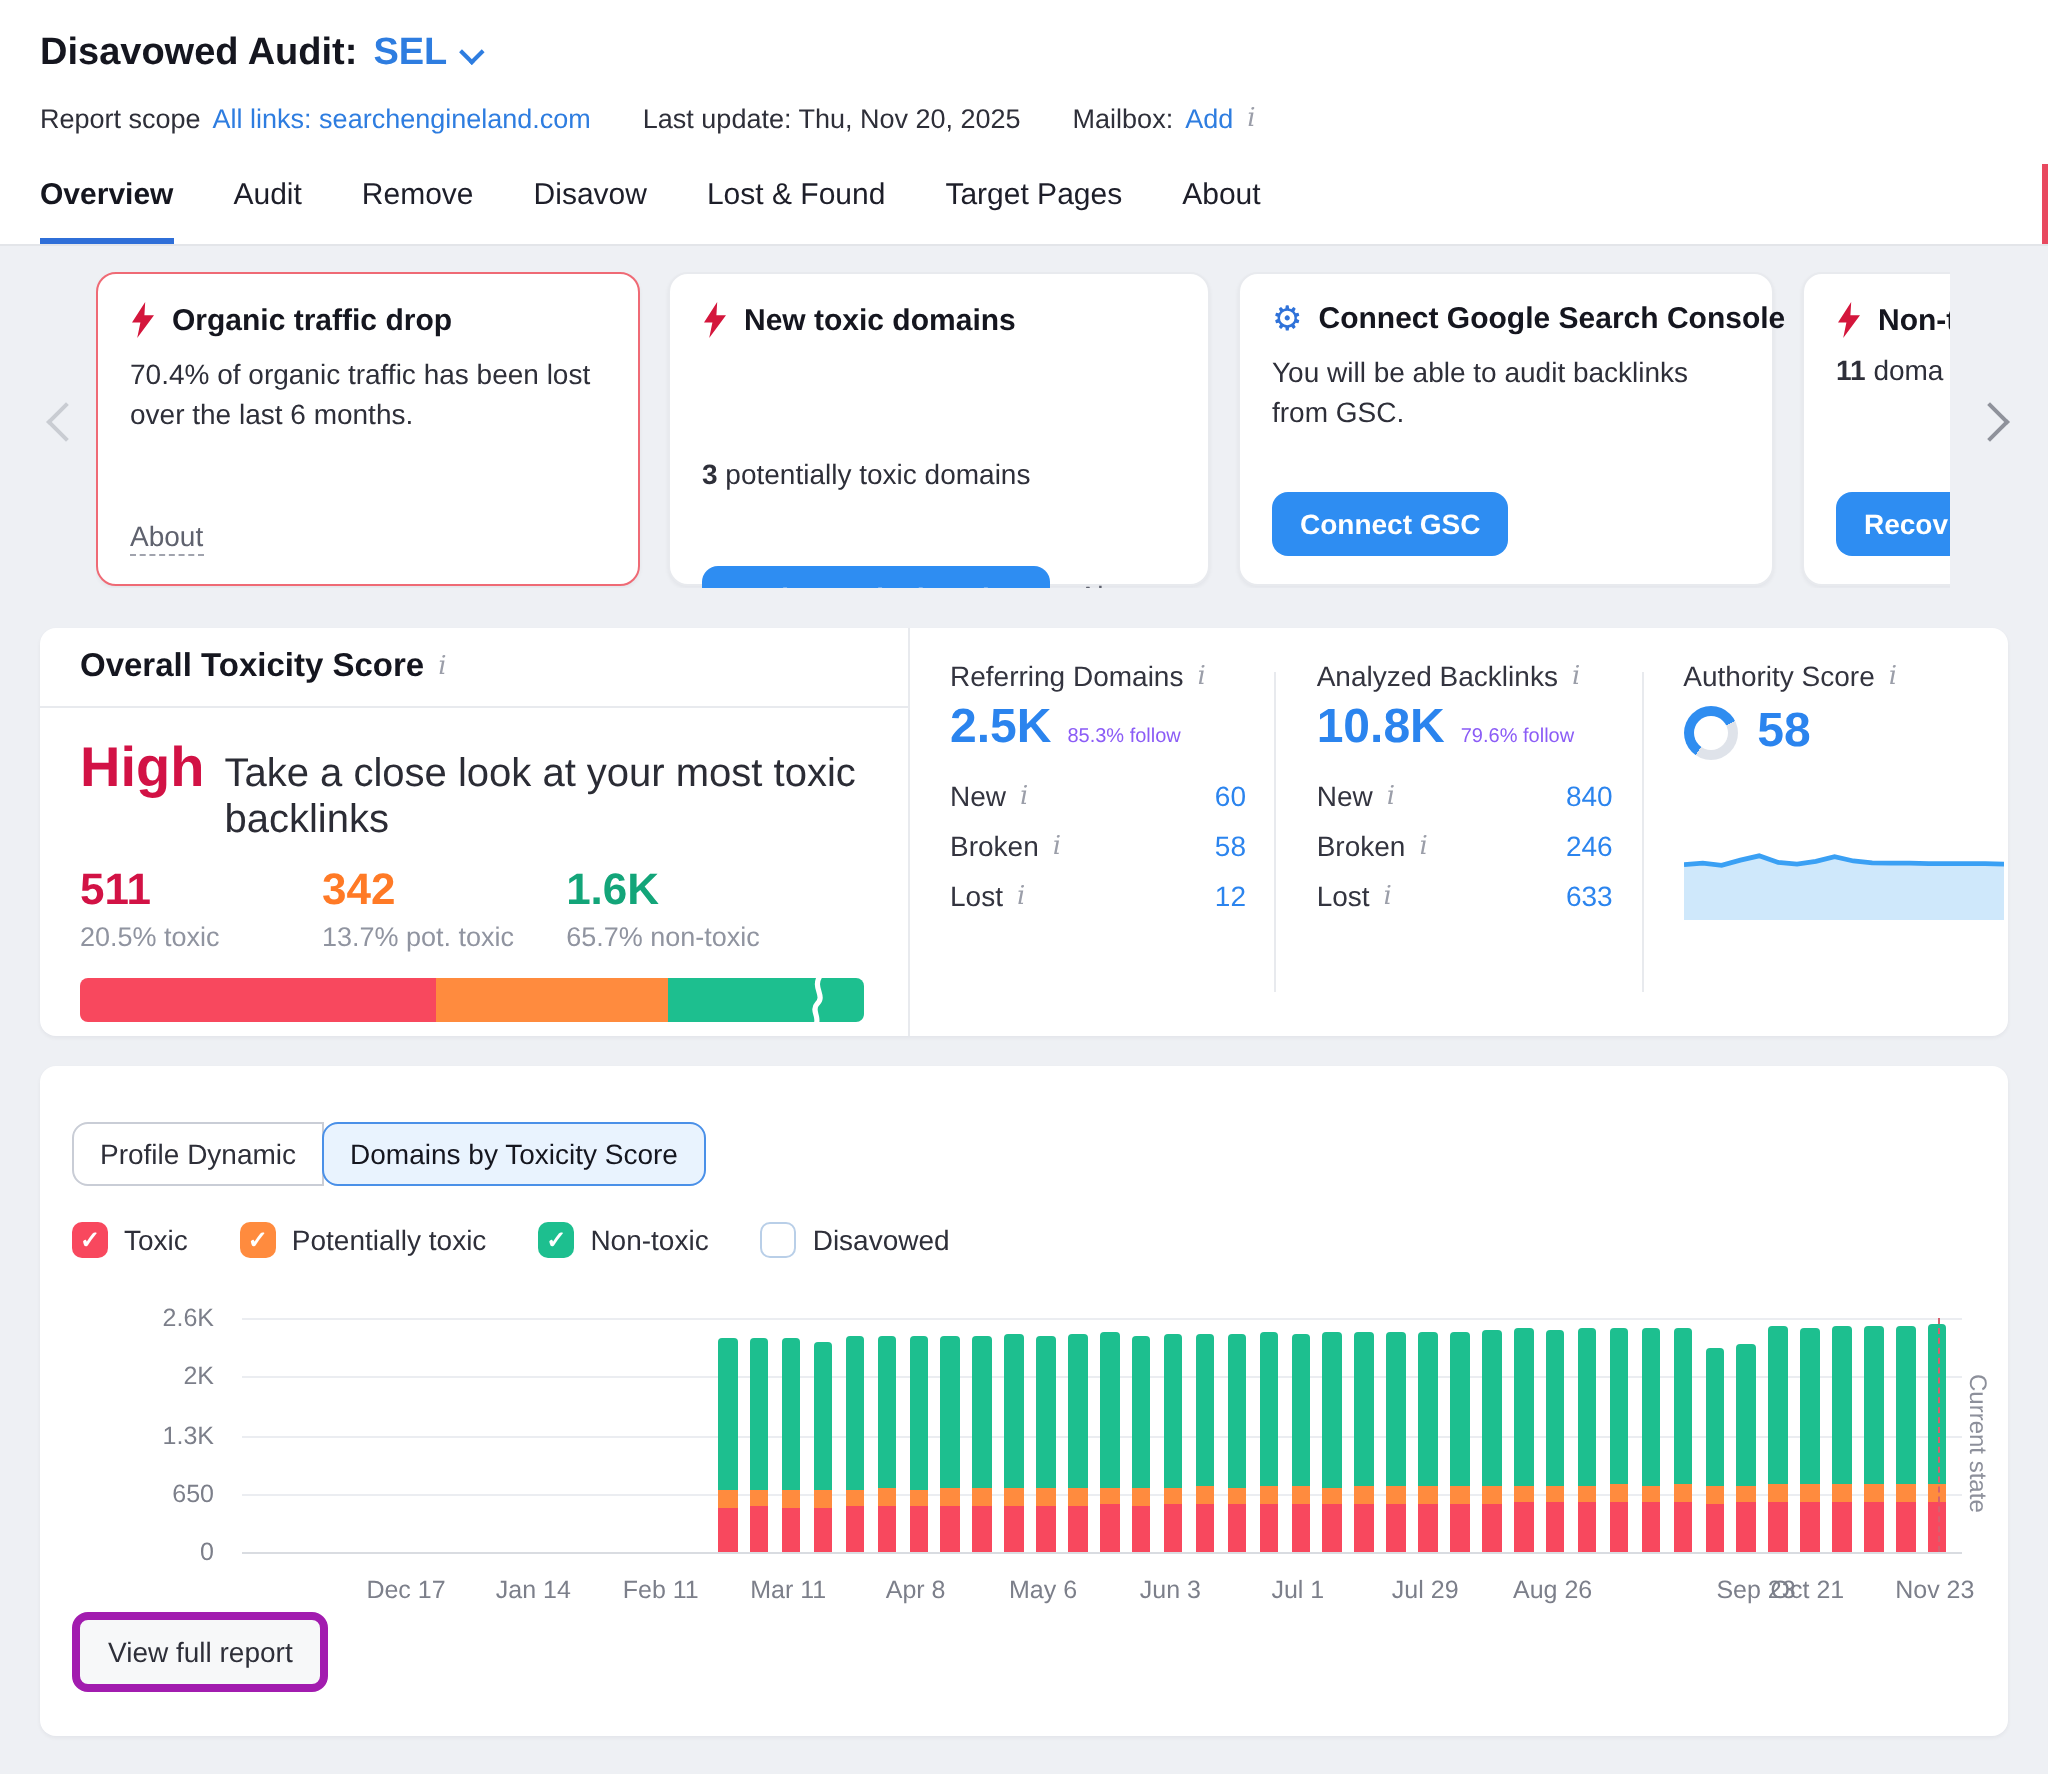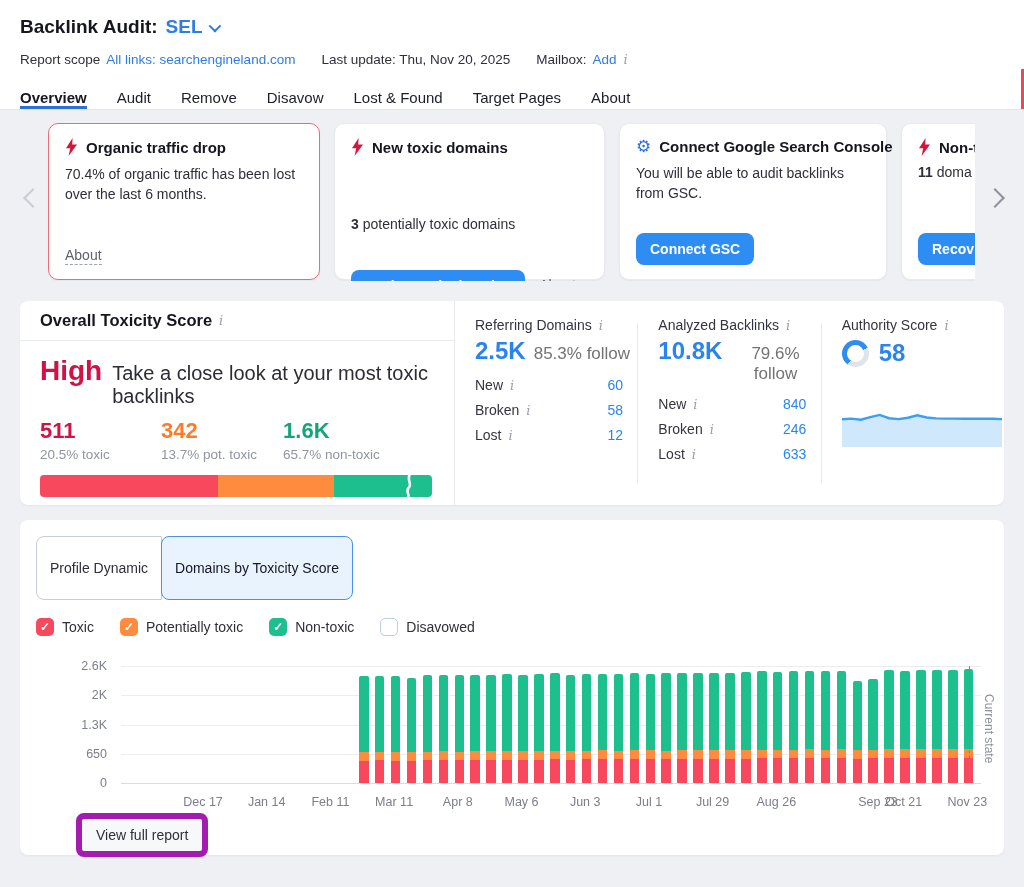--- a/index.html
+++ b/index.html
@@ -13,21 +13,21 @@
   .project-name { font-size:19px; font-weight:bold; color:#2e7de0; display:flex; align-items:center; gap:6px; cursor:pointer; }
   .caret-down { width:9px; height:9px; border-right:2px solid #2e7de0; border-bottom:2px solid #2e7de0;
     transform:rotate(45deg) translateY(-2px); display:inline-block; }
   .meta-row { display:flex; align-items:center; margin-top:14px; font-size:13.5px; color:#2e2f39; }
   .meta-label { color:#2e2f39; }
   .meta-link { color:#2e7de0; margin-left:6px; cursor:pointer; }
   .meta-gap { margin-left:26px; }
   .info-i { font-family:"DejaVu Serif", serif; font-style:italic; color:#9b9ea9; font-size:13px;
     margin-left:7px; display:inline-block; }
   .tabs-row { display:flex; gap:30px; margin-top:22px; }
-  .tab { font-size:15px; color:#1d1e29; cursor:pointer; }
+  .tab { font-size:15px; color:#1d1e29; padding-bottom:13px; cursor:pointer; }
   .tab.active { color:#15161f; border-bottom:3px solid #2f6fd8; font-weight:bold; }
   .edge-strip { position:absolute; right:0; bottom:0; width:3px; height:40px; background:#e8495f; }
 
   
   .carousel { position:relative; margin-top:13px; height:158px; }
   .car-viewport { position:absolute; left:48px; top:0; width:927px; height:158px; overflow:hidden; }
   .car-track { display:flex; gap:14px; }
   .card { background:#fff; border:1px solid #e8eaee; border-radius:10px; padding:14px 16px;
     height:157px; flex:none; display:flex; flex-direction:column; box-shadow:0 1px 2px rgba(20,22,40,.05); }
   .card.w1{ width:272px; } .card.w2{ width:271px;gap:38px; } .card.w3{ width:268px; } .card.w4{ width:272px; }
@@ -65,38 +65,38 @@
   .stat-caption { font-size:13.5px; color:#9094a0; margin-top:3px; white-space:nowrap; }
   .gauge { position:relative; margin-top:13px; height:22px; border-radius:4px; overflow:hidden; display:flex; }
   .gauge-marker { position:absolute; top:-1px; }
 
   .metric-col { padding:16px 0 0 20px; flex:1; }
   .metric-divider { width:1px; background:#e8eaee; margin:22px 0; }
   .metric-label-row { display:flex; align-items:center; }
   .metric-label { font-size:14px; color:#33343f; }
   .metric-big-row { display:flex; align-items:baseline; gap:8px; margin-top:4px; }
   .metric-big { font-size:24px; font-weight:bold; color:#2b84ee; }
-  .metric-sub { font-size:17px; color:#737373;text-align:center; }
+  .metric-sub { font-size:10px; color:#8b5cf6;text-align:center; }
   .metric-rows { margin-top:12px; }
   .m-row { display:flex; align-items:center; width:148px; margin-top:9px; font-size:14px; }
   .m-row-label { color:#33343f; }
   .m-row-value { margin-left:auto; color:#2b84ee; }
 
   .as-score-row { display:flex; align-items:center; gap:10px; margin-top:6px; }
   .ring { width:27px; height:27px; border-radius:50%; position:relative; }
   .ring::after { content:""; position:absolute; inset:5px; background:#fff; border-radius:50%; }
   .as-value { font-size:24px; font-weight:bold; color:#2b84ee; }
   .sparkline { margin-top:16px; width:160px; height:64px; }
 
   
   .chart-card { background:#fff; border-radius:8px; margin:15px 20px 0 20px; height:335px;
     padding:16px; box-shadow:0 1px 2px rgba(20,22,40,.05); position:relative; }
   .seg-control { display:flex; }
-  .seg { font-size:14px; color:#2e2f39; background:#fff; border:1px solid #c9cdd6; padding:23px 13px;
-    cursor:pointer; margin-left:-1px; white-space:nowrap; }
+  .seg { font-size:14px; color:#2e2f39; background:#fff; border:1px solid #c9cdd6; padding:7px 13px;
+    cursor:pointer; margin-left:-1px; white-space:nowrap;margin-top:12px; }
   .seg:first-child { border-radius:8px 0 0 8px; margin-left:0; }
   .seg:last-child { border-radius:0 8px 8px 0; }
   .seg.selected { background:#e9f3fe; border:1px solid #4a90e8; border-radius:8px; position:relative; z-index:2; color:#15161f; }
   .legend-row { display:flex; align-items:center; margin-top:18px; }
   .legend-item { display:flex; align-items:center; gap:8px; margin-right:26px; cursor:pointer; }
   .checkbox { width:18px; height:18px; border-radius:5px; display:flex; align-items:center; justify-content:center;
     color:#fff; font-size:12px; font-weight:bold; }
   .checkbox.unchecked { background:#fff; border:1.5px solid #b9cfe8; }
   .legend-label { font-size:14px; color:#2e2f39; }
   .range-ctrl { position:absolute; right:26px; top:78px; display:flex; align-items:center; gap:24px; }
@@ -108,29 +108,29 @@
   .y-axis { width:85px; position:relative; height:117px; flex:none; }
   .y-label { position:absolute; right:14px; transform:translateY(-50%); font-size:12.5px; color:#7c7f8a; }
   .plot { position:relative; width:860px; height:117px; }
   .gridline { position:absolute; left:0; right:0; height:1px; background:#ebedf1; }
   .gridline.base { background:#d9dce1; }
   .bar { position:absolute; bottom:0; display:flex; flex-direction:column; border-radius:2px 2px 0 0; overflow:hidden; }
   .x-axis { position:absolute; left:85px; top:129px; width:860px; height:18px; }
   .x-label { position:absolute; transform:translateX(-50%); font-size:12.5px; color:#7c7f8a; white-space:nowrap; }
   .current-line { position:absolute; bottom:0; width:0; border-left:1.5px dashed #d5606e; }
   .current-state { position:absolute; writing-mode:vertical-rl; font-size:12px; color:#8d909b; }
-  .btn-secondary { margin-top:30px; background:#f7f8f9; border:6px solid #a21caf; border-radius:8px;
-    font-size:14px; color:#2e2f39; padding:8px 14px; cursor:pointer;margin-left:40px; }
+  .btn-secondary { margin-top:30px; background:#f7f8f9; border:4px solid #a21caf; border-radius:8px;
+    font-size:14px; color:#2e2f39; padding:8px 14px; cursor:pointer; }
 </style>
 </head>
 <body>
 
 <div class="header">
   <div class="title-row">
-    <span class="page-title">Backlink Audit:</span>
+    <span class="page-title">Disavowed Audit:</span>
     <span class="project-name">
       <span>SEL</span>
       <span class="caret-down"></span>
     </span>
   </div>
   <div class="meta-row">
     <span class="meta-label">Report scope</span>
     <span class="meta-link">All links: searchengineland.com</span>
     <span class="meta-label meta-gap">Last update: Thu, Nov 20, 2025</span>
     <span class="meta-label meta-gap">Mailbox:</span>

